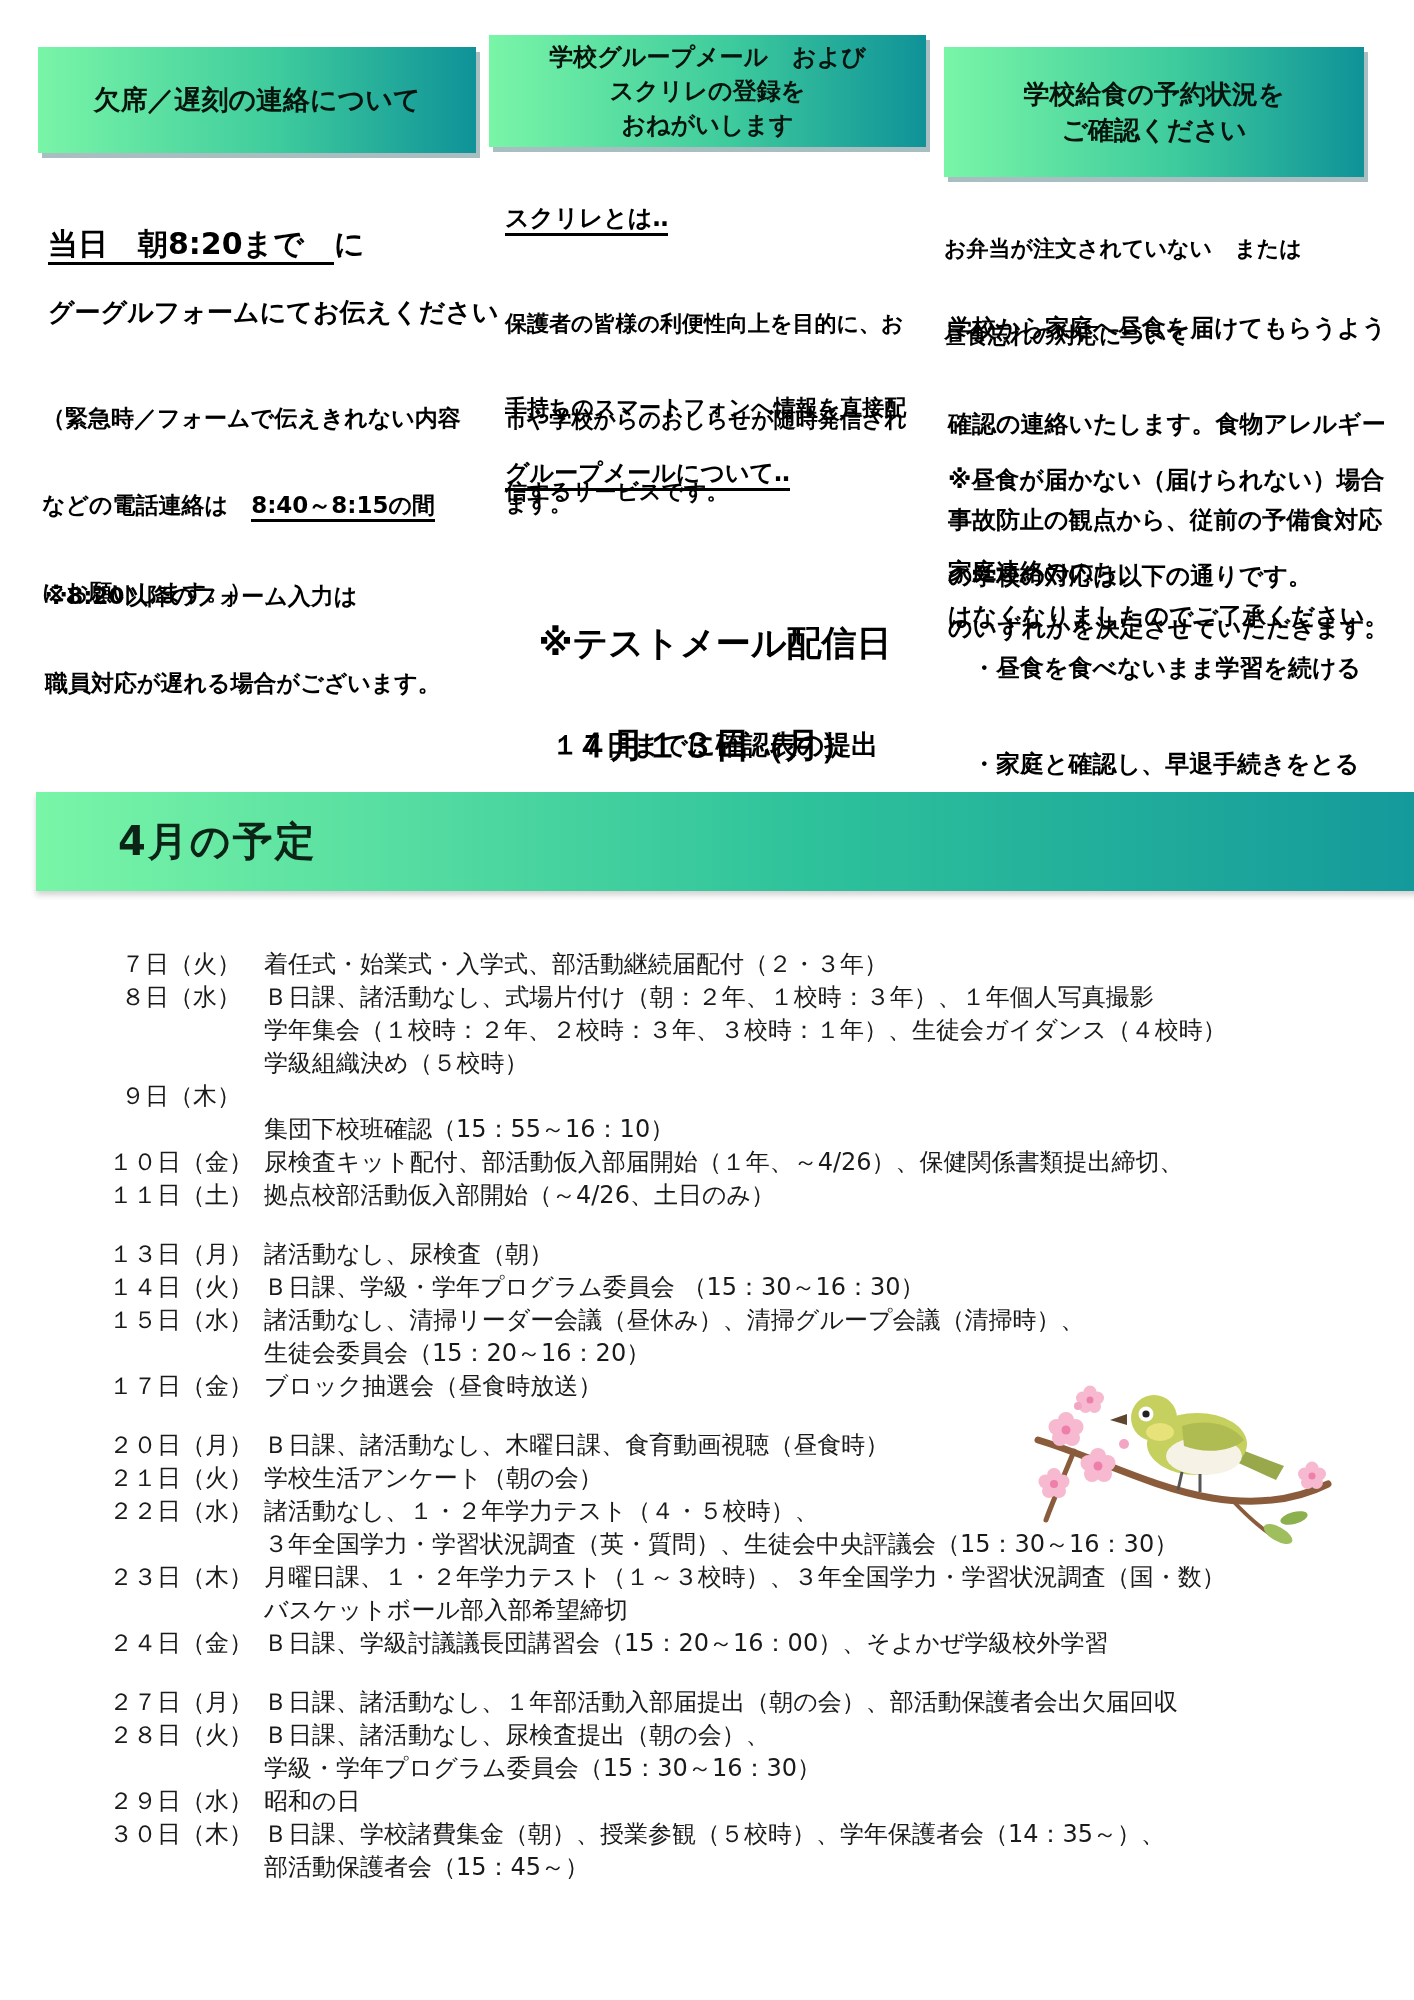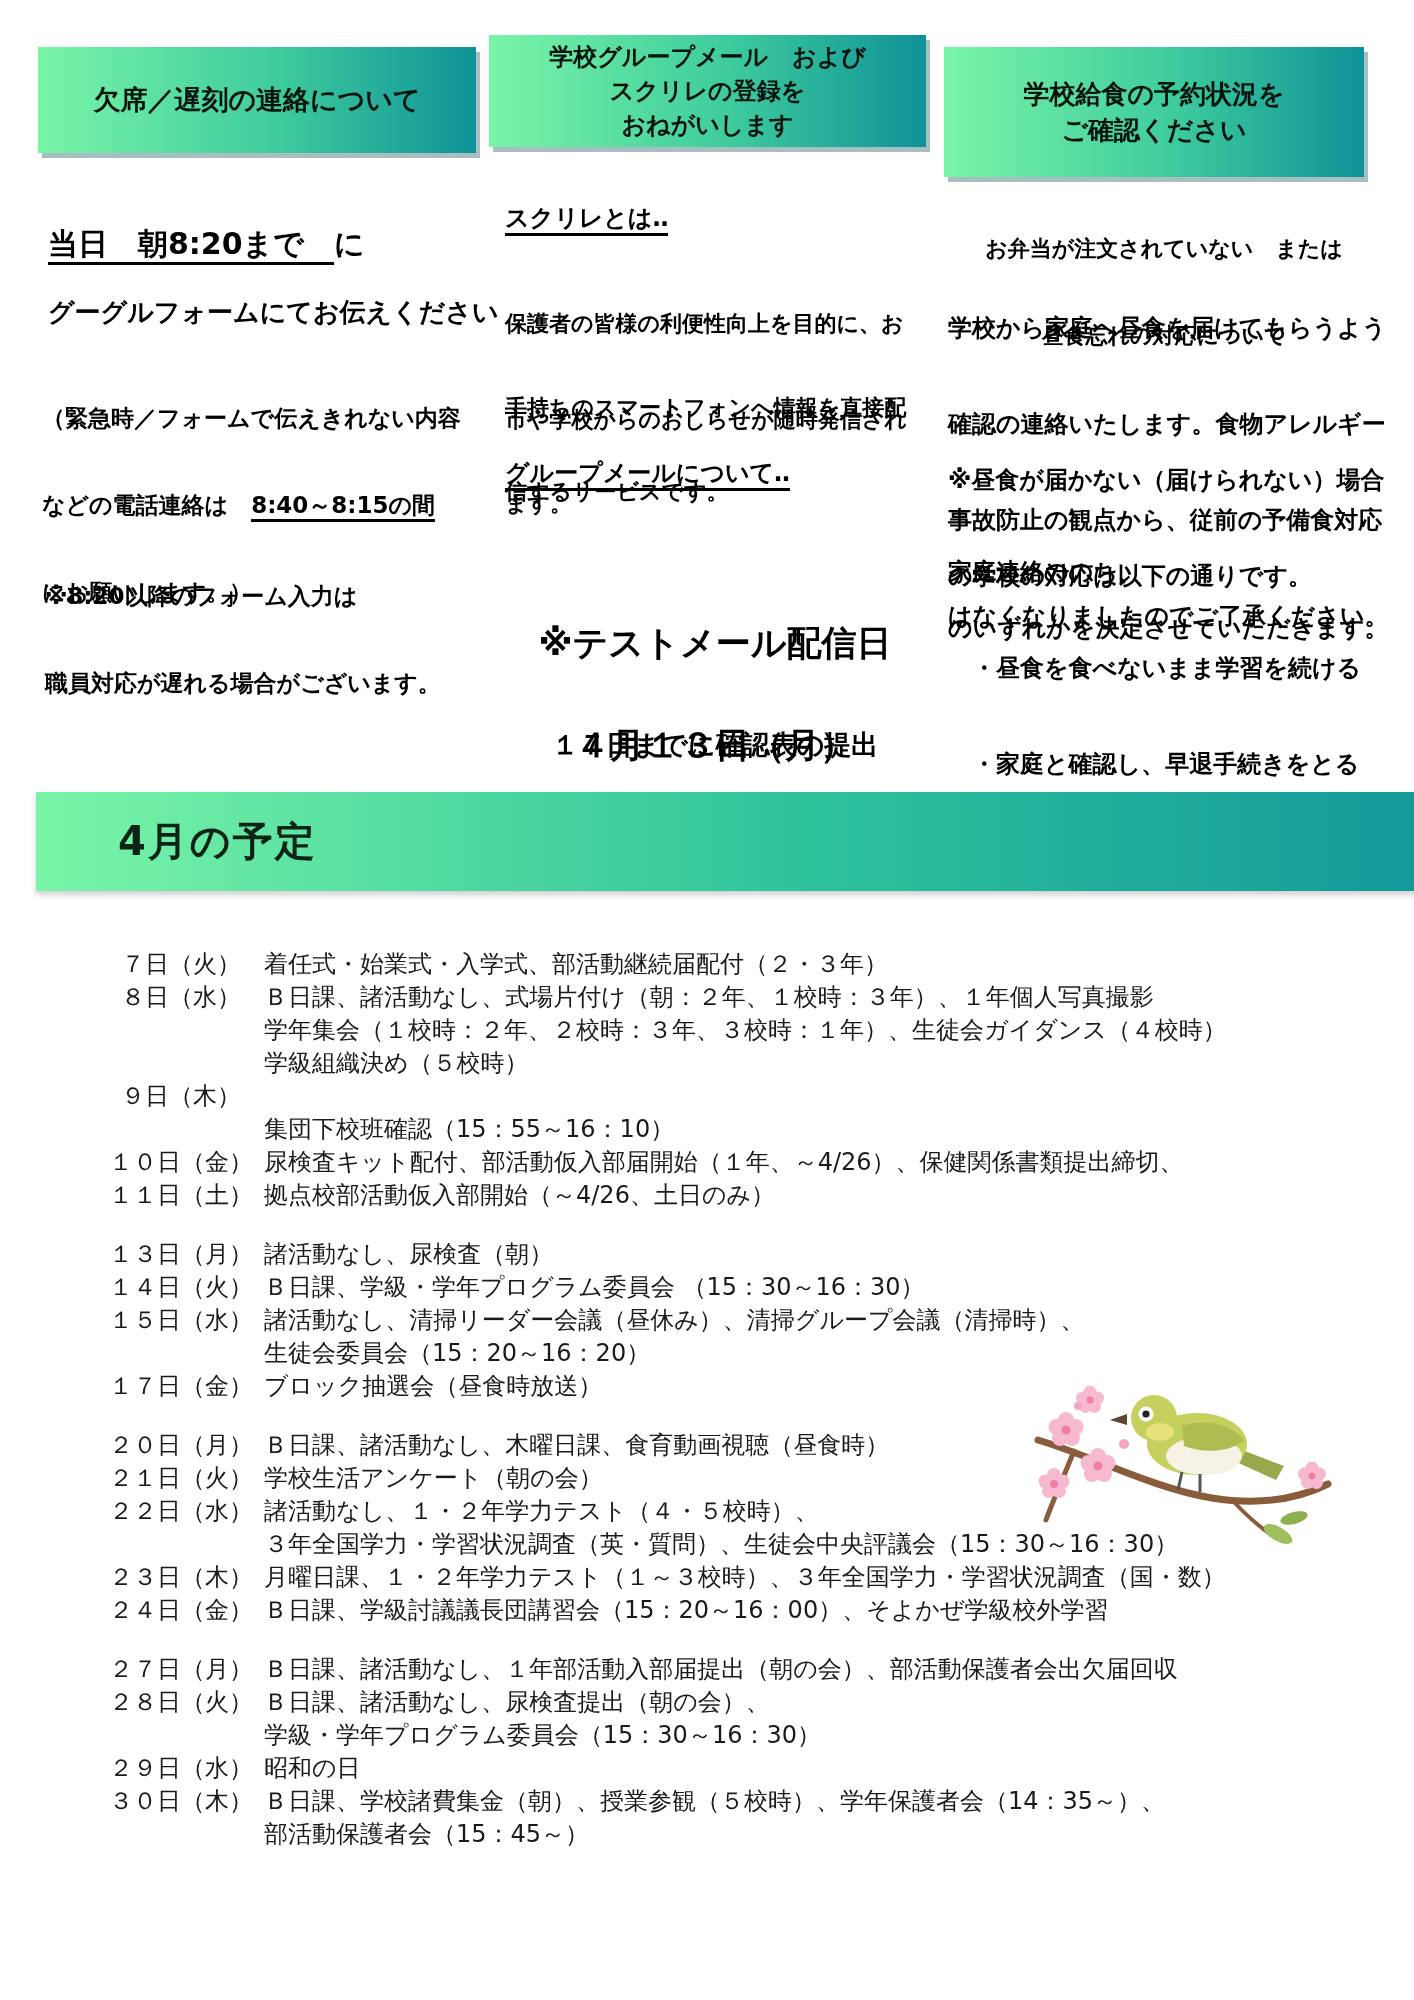--- a/index.html
+++ b/index.html
@@ -40,21 +40,21 @@
 
   
   #m-suku-h{left:505px;top:202px;font-size:24px;}
   #m-suku-p{left:505px;top:254px;font-size:22px;line-height:28px;}
   #m-city-p{left:505px;top:350px;font-size:22px;line-height:28px;}
   #m-gm-h{left:505px;top:457px;font-size:24px;}
   #m-test{left:455px;top:558px;width:520px;text-align:center;font-size:35px;line-height:34px;}
   #m-submit{left:455px;top:655px;width:520px;text-align:center;font-size:27px;line-height:36px;}
 
   
-  #r-head{left:944px;top:176px;width:440px;text-align:center;font-size:22px;line-height:29px;}
+  #r-head{left:944px;top:176px;width:440px;text-align:left;font-size:22px;line-height:29px;}
   #r-p1{left:948px;top:248px;font-size:24px;line-height:32px;}
   #r-p2{left:948px;top:400px;font-size:24px;line-height:32px;}
   #r-p3{left:948px;top:492px;font-size:24px;line-height:32px;}
   #r-p4{left:948px;top:612px;font-size:24px;}
 
   
   #banner{
     position:absolute;left:36px;top:792px;width:1402px;height:99px;
     background:linear-gradient(90deg,#79f5a7 0%,#2ec29b 55%,#13989b 100%);
     box-shadow:0 4px 6px rgba(0,0,0,0.18);
@@ -163,21 +163,21 @@
       <div class="sched-row"><span class="sched-date">１４日（火）</span><span class="sched-text">Ｂ日課、学級・学年プログラム委員会 （15：30～16：30）</span></div>
       <div class="sched-row"><span class="sched-date">１５日（水）</span><span class="sched-text">諸活動なし、清掃リーダー会議（昼休み）、清掃グループ会議（清掃時）、</span></div>
       <div class="sched-row"><span class="sched-date"></span><span class="sched-text">生徒会委員会（15：20～16：20）</span></div>
       <div class="sched-row"><span class="sched-date">１７日（金）</span><span class="sched-text">ブロック抽選会（昼食時放送）</span></div>
       <div class="sched-gap"></div>
       <div class="sched-row"><span class="sched-date">２０日（月）</span><span class="sched-text">Ｂ日課、諸活動なし、木曜日課、食育動画視聴（昼食時）</span></div>
       <div class="sched-row"><span class="sched-date">２１日（火）</span><span class="sched-text">学校生活アンケート（朝の会）</span></div>
       <div class="sched-row"><span class="sched-date">２２日（水）</span><span class="sched-text">諸活動なし、１・２年学力テスト（４・５校時）、</span></div>
       <div class="sched-row"><span class="sched-date"></span><span class="sched-text">３年全国学力・学習状況調査（英・質問）、生徒会中央評議会（15：30～16：30）</span></div>
       <div class="sched-row"><span class="sched-date">２３日（木）</span><span class="sched-text">月曜日課、１・２年学力テスト（１～３校時）、３年全国学力・学習状況調査（国・数）</span></div>
-      <div class="sched-row"><span class="sched-date"></span></div>
+      <div class="sched-row"><span class="sched-date"></span><span class="sched-text">バスケットボール部入部希望締切</span></div>
       <div class="sched-row"><span class="sched-date">２４日（金）</span><span class="sched-text">Ｂ日課、学級討議議長団講習会（15：20～16：00）、そよかぜ学級校外学習</span></div>
       <div class="sched-gap"></div>
       <div class="sched-row"><span class="sched-date">２７日（月）</span><span class="sched-text">Ｂ日課、諸活動なし、１年部活動入部届提出（朝の会）、部活動保護者会出欠届回収</span></div>
       <div class="sched-row"><span class="sched-date">２８日（火）</span><span class="sched-text">Ｂ日課、諸活動なし、尿検査提出（朝の会）、</span></div>
       <div class="sched-row"><span class="sched-date"></span><span class="sched-text">学級・学年プログラム委員会（15：30～16：30）</span></div>
       <div class="sched-row"><span class="sched-date">２９日（水）</span><span class="sched-text">昭和の日</span></div>
       <div class="sched-row"><span class="sched-date">３０日（木）</span><span class="sched-text">Ｂ日課、学校諸費集金（朝）、授業参観（５校時）、学年保護者会（14：35～）、</span></div>
       <div class="sched-row"><span class="sched-date"></span><span class="sched-text">部活動保護者会（15：45～）</span></div>
     </div>
 

